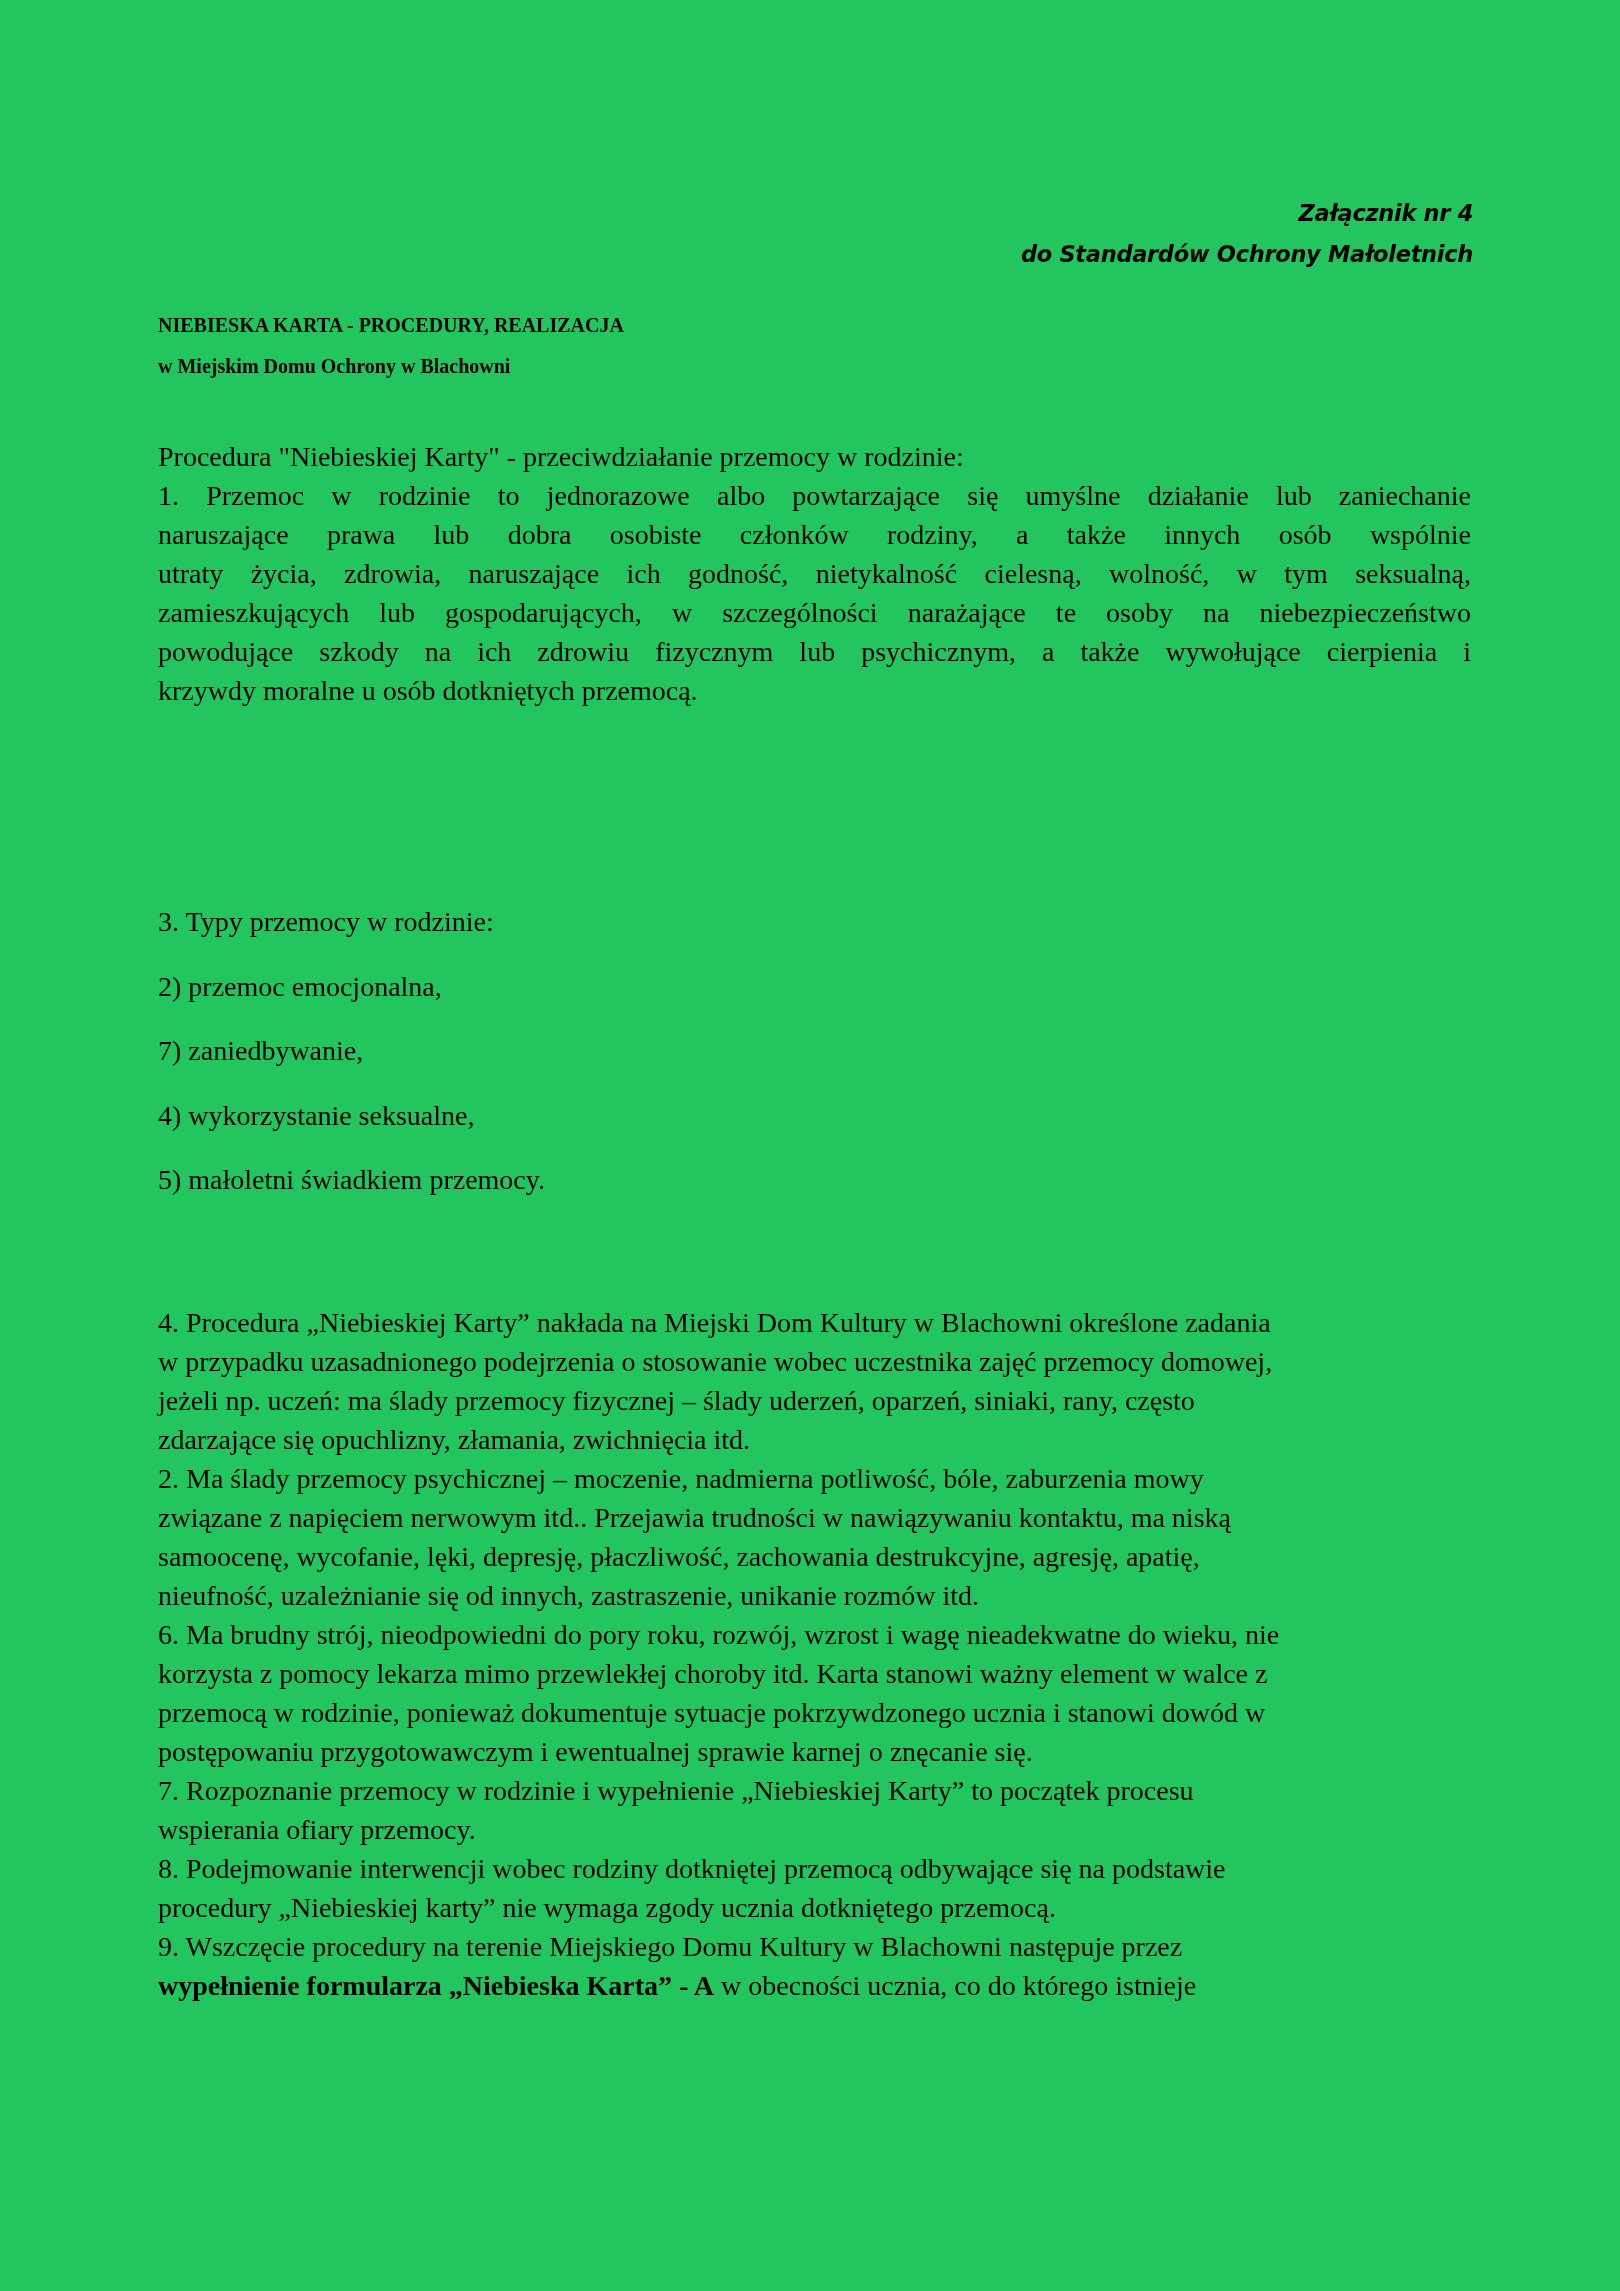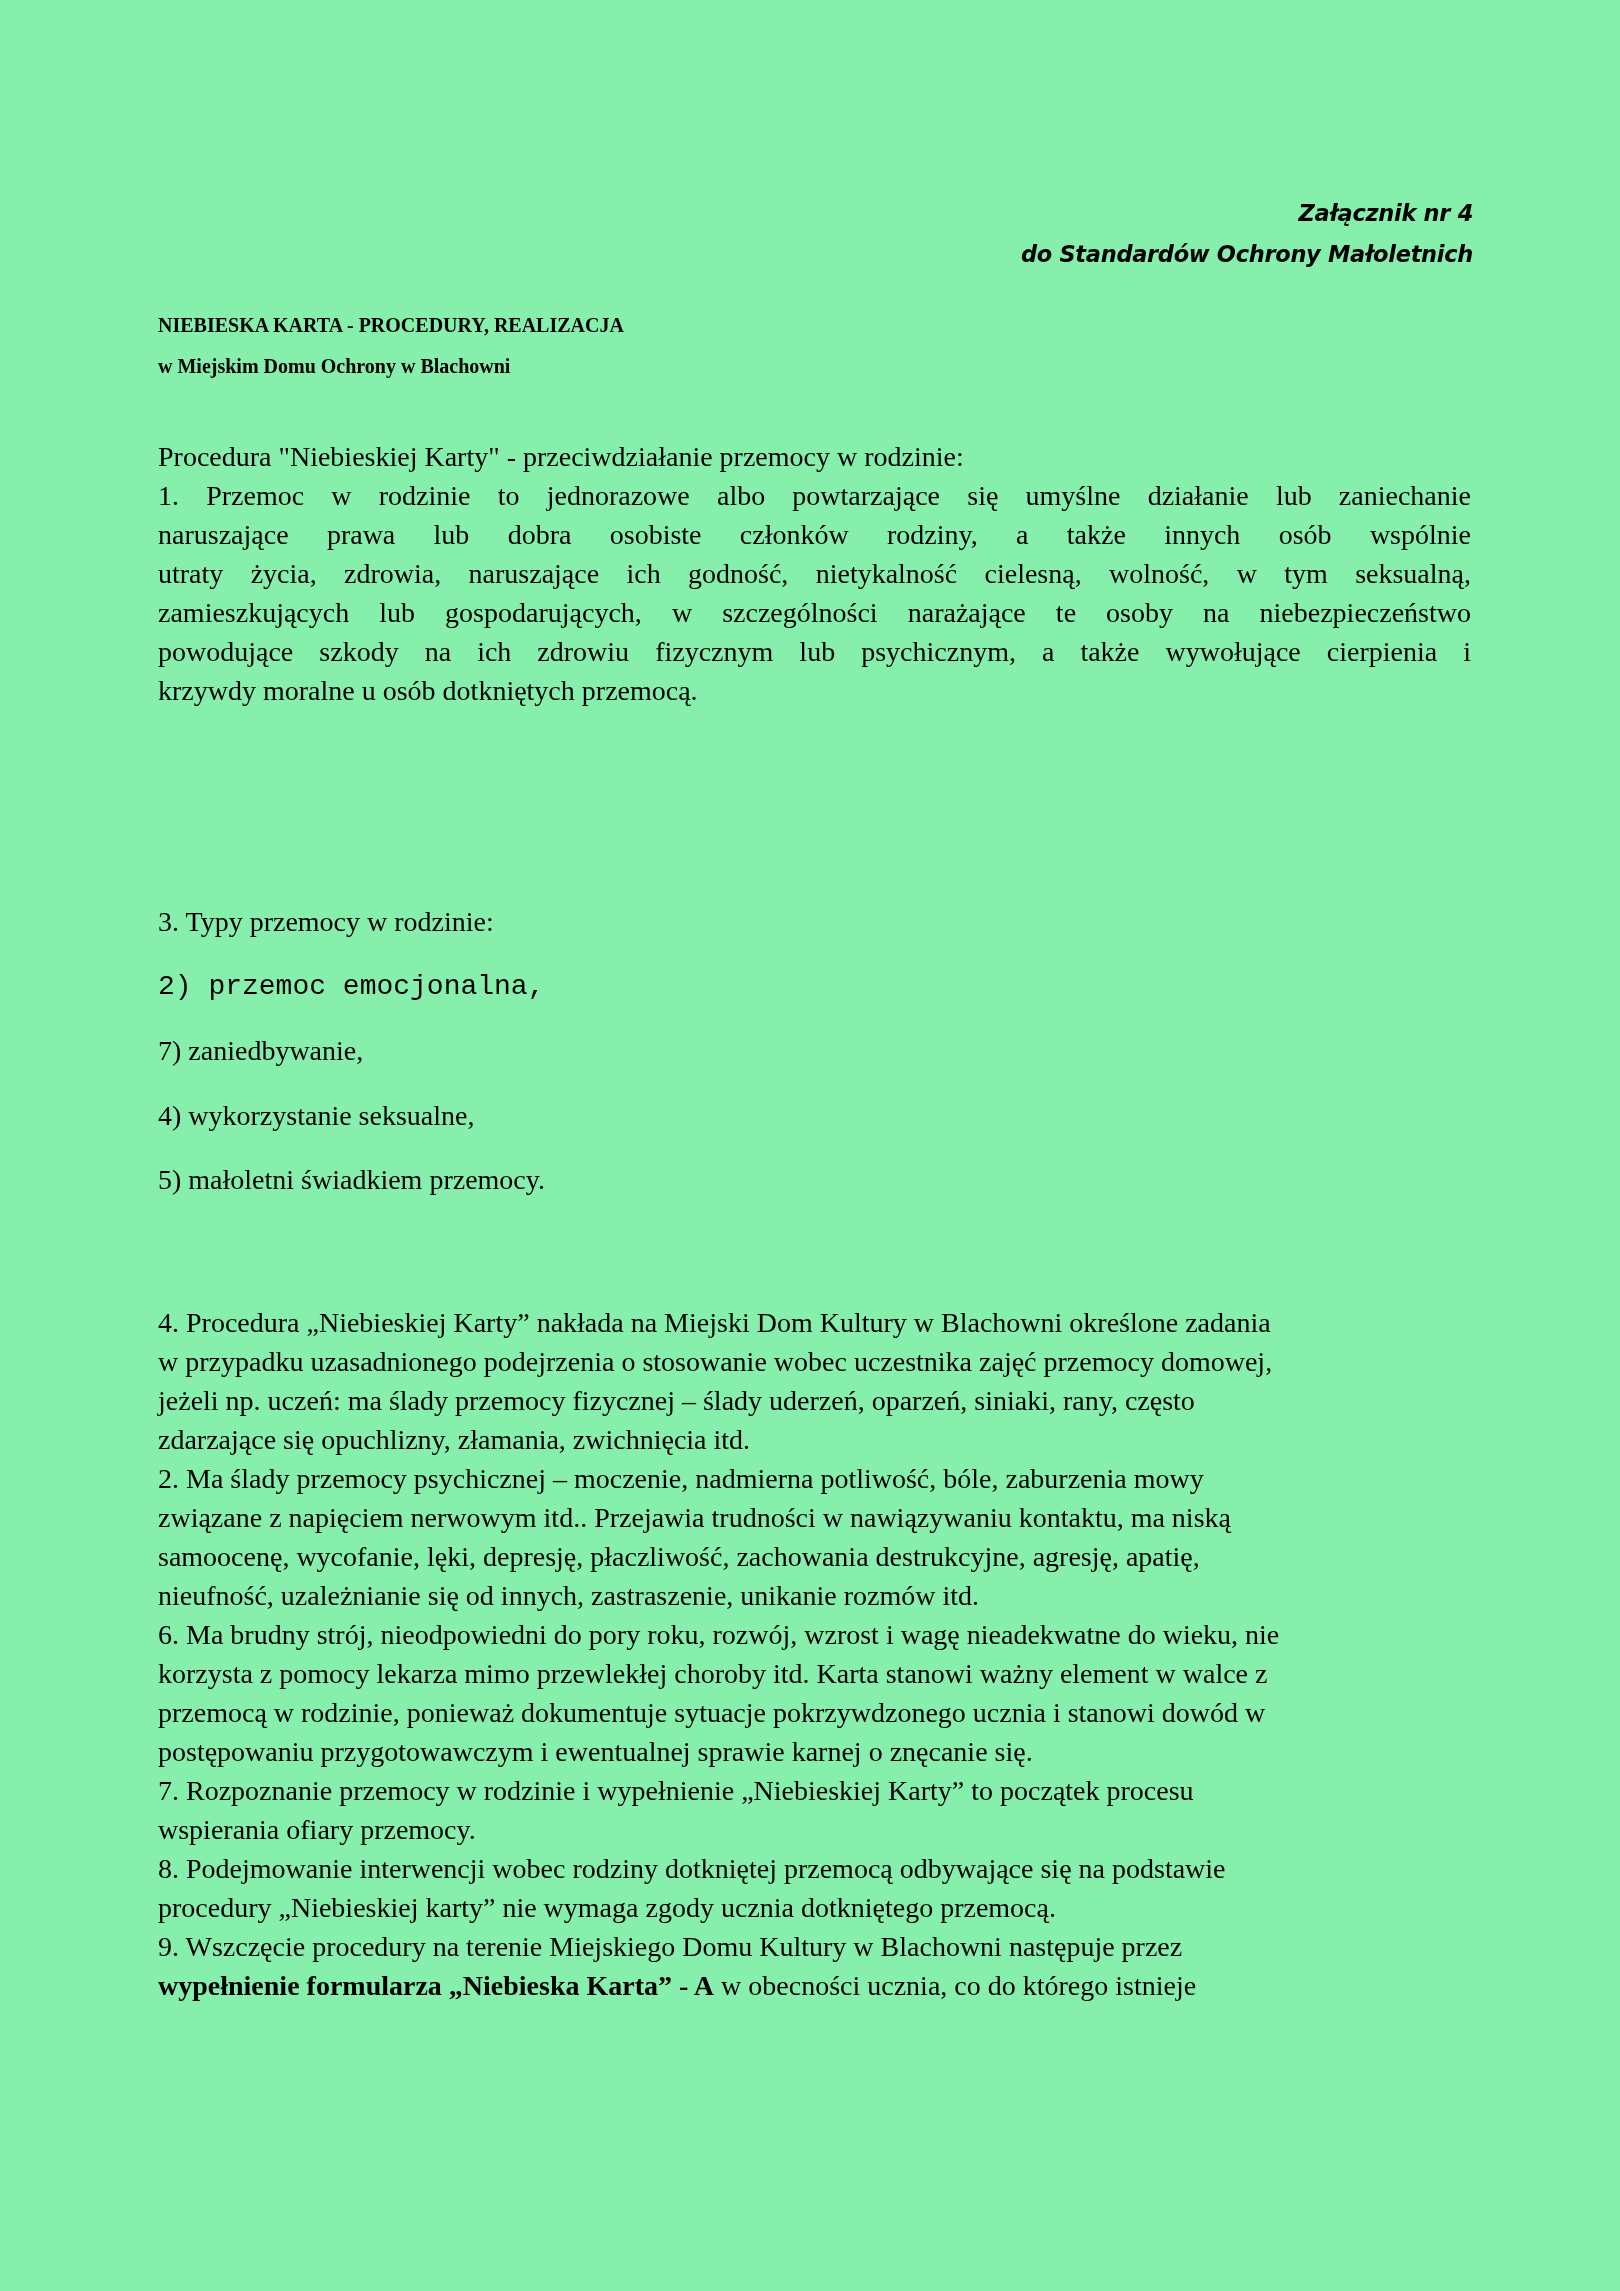--- a/index.html
+++ b/index.html
@@ -1,19 +1,19 @@
 <!DOCTYPE html>
 <html><head>
   <meta charset="utf-8">
   <style>
     html, body { margin: 0; padding: 0; background: #ffffff; }
     body { width: 1620px; height: 2292px; position: relative; overflow: hidden; }
     .page {
       position: absolute; left: 0; top: 0; width: 1620px; height: 2292px;
-      background: #86efac; color: #000000;
+      background: #22c55e; color: #000000;
     }
     .annex {
       position: absolute; right: 147px; top: 193px; text-align: right;
       font-family: "DejaVu Sans", sans-serif; font-style: italic; font-weight: bold;
       font-size: 22.5px; line-height: 41px; letter-spacing: -0.3px;
     }
     .title {
       position: absolute; left: 158px; top: 305px; width: 1313px;
       font-family: "Liberation Serif", serif; font-weight: bold;
       font-size: 20px; line-height: 41px;
@@ -48,21 +48,21 @@
     <span class="jline">naruszające prawa lub dobra osobiste członków rodziny, a także innych osób wspólnie</span>
     <span class="jline">utraty życia, zdrowia, naruszające ich godność, nietykalność cielesną, wolność, w tym seksualną,</span>
     <span class="jline">zamieszkujących lub gospodarujących, w szczególności narażające te osoby na niebezpieczeństwo</span>
     <span class="jline">powodujące szkody na ich zdrowiu fizycznym lub psychicznym, a także wywołujące cierpienia i</span>
     <span class="lastline">krzywdy moralne u osób dotkniętych przemocą.</span>
   </div>
 
 
   <div class="body" style="top:902px;">
     <span class="line">3. Typy przemocy w rodzinie:</span>
-    <span class="line" style="margin-top:25.5px;font-family:Liberation Mono, monospace;">2) przemoc emocjonalna,</span>
+    <span class="line" style="margin-top:25.5px;">2) przemoc emocjonalna,</span>
     <span class="line" style="margin-top:25.5px;">7) zaniedbywanie,</span>
     <span class="line" style="margin-top:25.5px;">4) wykorzystanie seksualne,</span>
     <span class="line" style="margin-top:25.5px;">5) małoletni świadkiem przemocy.</span>
   </div>
 
   <div class="body" style="top:1303px; line-height:39px;">
     <span class="line">4. Procedura „Niebieskiej Karty” nakłada na Miejski Dom Kultury w Blachowni określone zadania</span>
     <span class="line">w przypadku uzasadnionego podejrzenia o stosowanie wobec uczestnika zajęć przemocy domowej,</span>
     <span class="line">jeżeli np. uczeń: ma ślady przemocy fizycznej – ślady uderzeń, oparzeń, siniaki, rany, często</span>
     <span class="line">zdarzające się opuchlizny, złamania, zwichnięcia itd.</span>

